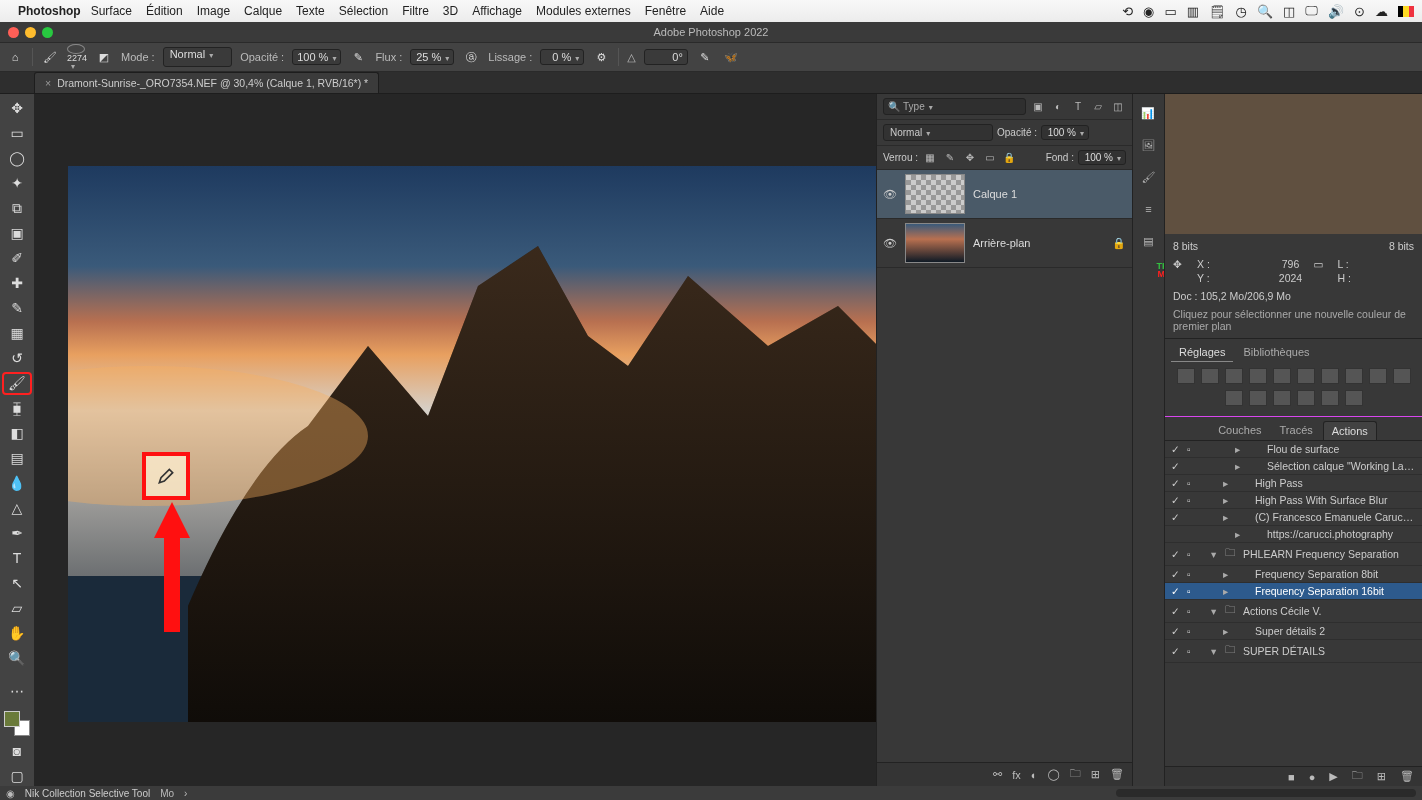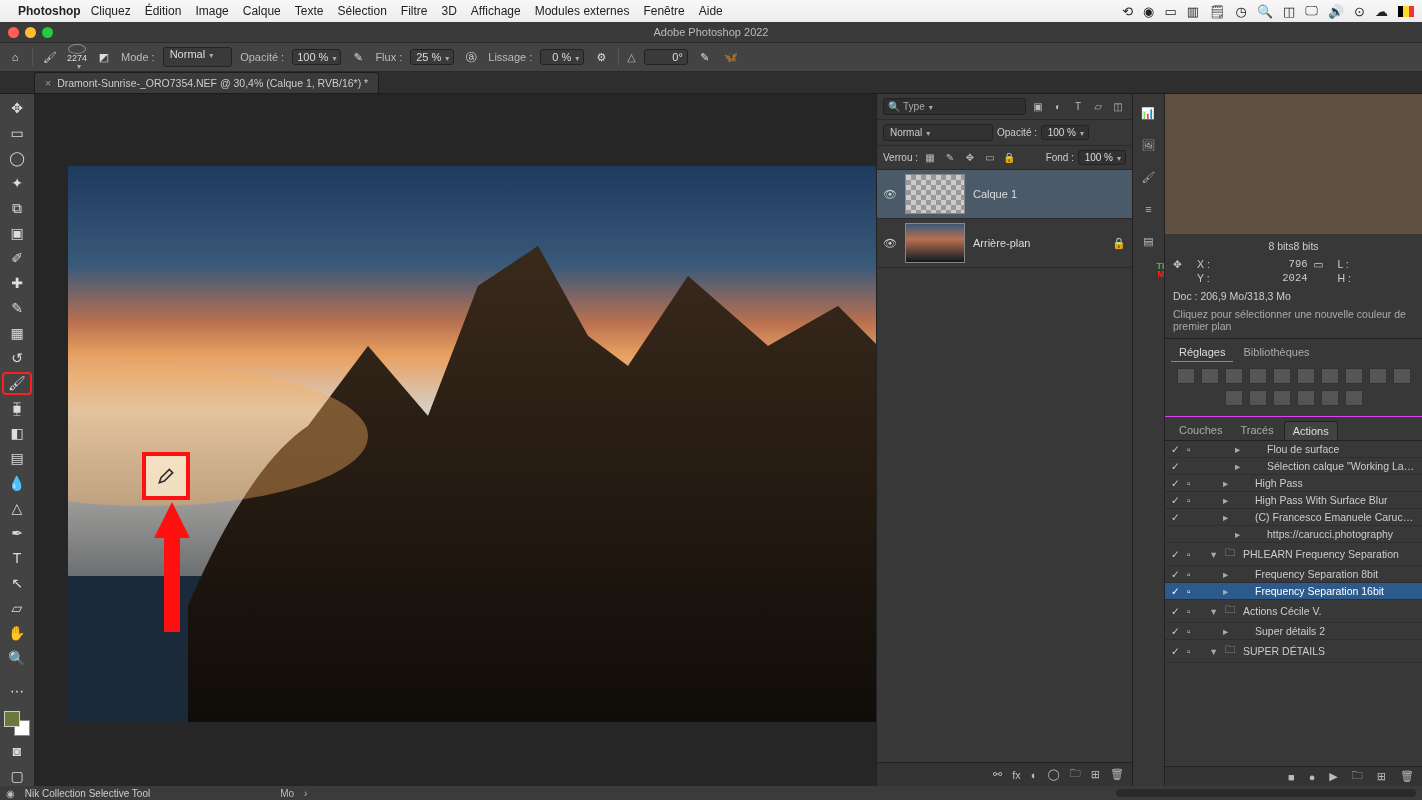--- a/index.html
+++ b/index.html
@@ -17,21 +17,21 @@
 .winhead { height: 20px; background: #3a3a3a; display: flex; align-items: center; padding-left: 8px; position: relative; }
 .traffic { display: flex; gap: 6px; }
 .tl { width: 11px; height: 11px; border-radius: 50%; }
 .tl.red { background: #ff5f57; } .tl.yel { background: #febc2e; } .tl.grn { background: #28c840; }
 .wintitle { position: absolute; left: 50%; transform: translateX(-50%); color: #bbb; font-size: 11px; text-align: right; }
 
 
 .optbar { height: 30px; background: #434343; display: flex; align-items: center; padding: 0 6px; gap: 8px; color: #ddd; border-top: 1px solid #2a2a2a; border-bottom: 1px solid #2a2a2a; }
 .optbar .icon, .optbar .sep { color: #ccc; }
 .optbar .hicon { width: 18px; height: 18px; display: inline-flex; align-items: center; justify-content: center; }
-.optbar .brush-prev { display: flex; flex-direction: column; align-items: center; line-height: 1; }
+.optbar .brush-prev { display: flex; flex-direction: column; line-height: 1; }
 .optbar .brush-circle { width: 18px; height: 10px; border: 1px solid #888; border-radius: 50%; }
 .optbar .brush-size { font-size: 9px; }
 .optbar select, .optbar .drop { background: #3a3a3a; color: #ddd; border: 1px solid #222; height: 20px; font-size: 11px; padding: 0 18px 0 6px; border-radius: 3px; appearance: none; position: relative; }
 .optbar .field { background: #3a3a3a; border: 1px solid #222; border-radius: 3px; padding: 1px 4px; min-width: 44px; text-align: right; }
 .optbar .lbl { color: #bbb; }
 .sep { width: 1px; height: 18px; background: #555; }
 
 
 .tabstrip { height: 22px; background: #2e2e2e; border-bottom: 1px solid #1d1d1d; display: flex; align-items: flex-end; padding-left: 34px; }
 .doctab { background: #3b3b3b; color: #ccc; font-size: 10.5px; padding: 4px 10px; border: 1px solid #1d1d1d; border-bottom: none; border-radius: 3px 3px 0 0; display: flex; gap: 6px; align-items: center; }
@@ -79,61 +79,61 @@
 
 .rcol-stubs { width: 32px; background: #383838; display: flex; flex-direction: column; align-items: center; gap: 10px; padding-top: 8px; border-left: 1px solid #222; color: #bbb; }
 .rcol-stubs .stub { width: 22px; height: 22px; display: flex; align-items: center; justify-content: center; }
 .tk8 { font-size: 9px; font-weight: 700; line-height: .9; text-align: center; margin-left: 33px; }
 .tk8 .tk { color: #33c040; } .tk8 .mm { color: #ff2020; }
 
 
 .rcol3 { width: 258px; background: #383838; display: flex; flex-direction: column; border-left: 1px solid #222; }
 .rcol3 .presenter { height: 140px; background: #605040; }
 .info-panel { padding: 6px 8px; font-size: 10.5px; color: #ccc; border-bottom: 1px solid #222; }
-.info-panel .bits { display: flex; justify-content: center; margin-bottom: 6px; }
+.info-panel .bits { display: flex; justify-content: space-between; margin-bottom: 6px; }
 .info-panel .xy { display: grid; grid-template-columns: 24px 1fr 40px 24px 1fr; row-gap: 2px; align-items: center; margin-bottom: 4px; }
-.info-panel .xy .right { text-align: right; padding-right: 6px; font-family: Liberation Mono, monospace; }
+.info-panel .xy .right { text-align: center; padding-right: 6px; }
 .info-panel .doc { margin: 6px 0; }
 .info-panel .hint { color: #aaa; }
 .reglages { border-bottom: 1px solid #d946ef; }
 .reglages .tabbar2 { display: flex; gap: 2px; padding: 4px 6px 0; font-size: 11px; }
 .reglages .tabbar2 .t { padding: 3px 8px; color: #aaa; }
 .reglages .tabbar2 .t.act { color: #ddd; border-bottom: 1px solid #888; }
 .reglages .add { padding: 6px 8px; color: #bbb; font-size: 10.5px; }
 .reglages .adjgrid { display: flex; flex-wrap: wrap; gap: 6px; justify-content: center; padding: 6px 8px 10px; }
 .reglages .adjgrid .ai { width: 18px; height: 16px; background: #555; border: 1px solid #333; }
 .actions { flex: 1; display: flex; flex-direction: column; min-height: 0; }
-.actions .tabbar3 { display: flex; gap: 2px; padding: 4px 6px 0; font-size: 11px; border-bottom: 1px solid #222; }
+.actions .tabbar3 { display: flex; gap: 2px; padding: 4px 6px 0; font-size: 11px; border-bottom: 1px solid #222; justify-content: center; }
 .actions .tabbar3 .t { padding: 3px 8px; color: #aaa; }
 .actions .tabbar3 .t.act { color: #ddd; background: #424242; border: 1px solid #222; border-bottom: none; border-radius: 3px 3px 0 0; }
 .action-list { flex: 1; overflow: auto; }
 .arow { display: flex; align-items: center; gap: 4px; padding: 2px 6px; font-size: 10.5px; color: #ccc; border-bottom: 1px solid #2e2e2e; }
 .arow.sel { background: #2d5a8c; color: #fff; }
 .arow .chk { width: 12px; }
 .arow .dlg { width: 12px; }
 .arow .exp { width: 10px; color: #aaa; }
 .arow .fold { width: 14px; color: #bbb; }
 .arow .name { flex: 1; white-space: nowrap; overflow: hidden; text-overflow: ellipsis; }
 .actions-foot { height: 20px; background: #343434; display: flex; align-items: center; justify-content: flex-end; gap: 14px; padding: 0 8px; color: #bbb; border-top: 1px solid #222; }
 
 
 .statusbar { height: 14px; background: #3b3b3b; display: flex; align-items: center; font-size: 10px; color: #bbb; padding: 0 6px; gap: 10px; }
 .statusbar .nik { color: #ccc; }
 .statusbar .hscroll { margin-left: auto; width: 300px; height: 8px; background: #2a2a2a; border-radius: 4px; }
-.statusbar .mo { margin-left: 120px; }
+.statusbar .mo { }
 
 .chev::after { content: "▾"; font-size: 8px; margin-left: 4px; color: #aaa; }
 </style>
 </head>
 <body>
 
 <div class="menubar">
   <span class="apple"></span>
   <span class="appname">Photoshop</span>
-  <span class="mitem">Cliquez</span>
+  <span class="mitem">Surface</span>
   <span class="mitem">Édition</span>
   <span class="mitem">Image</span>
   <span class="mitem">Calque</span>
   <span class="mitem">Texte</span>
   <span class="mitem">Sélection</span>
   <span class="mitem">Filtre</span>
   <span class="mitem">3D</span>
   <span class="mitem">Affichage</span>
   <span class="mitem">Modules externes</span>
   <span class="mitem">Fenêtre</span>
@@ -332,21 +332,21 @@
         <span>X :</span>
         <span class="right">796</span>
         <span>▭</span>
         <span>L :</span>
         <span></span>
         <span>Y :</span>
         <span class="right">2024</span>
         <span></span>
         <span>H :</span>
       </div>
-      <div class="doc">Doc : 206,9 Mo/318,3 Mo</div>
+      <div class="doc">Doc : 105,2 Mo/206,9 Mo</div>
       <div class="hint">Cliquez pour sélectionner une nouvelle couleur de premier plan</div>
     </div>
     <div class="reglages">
       <div class="tabbar2">
         <div class="t act">Réglages</div>
         <div class="t">Bibliothèques</div>
       </div>
       <div class="adjgrid">
         <div class="ai"></div>
           <div class="ai"></div>

